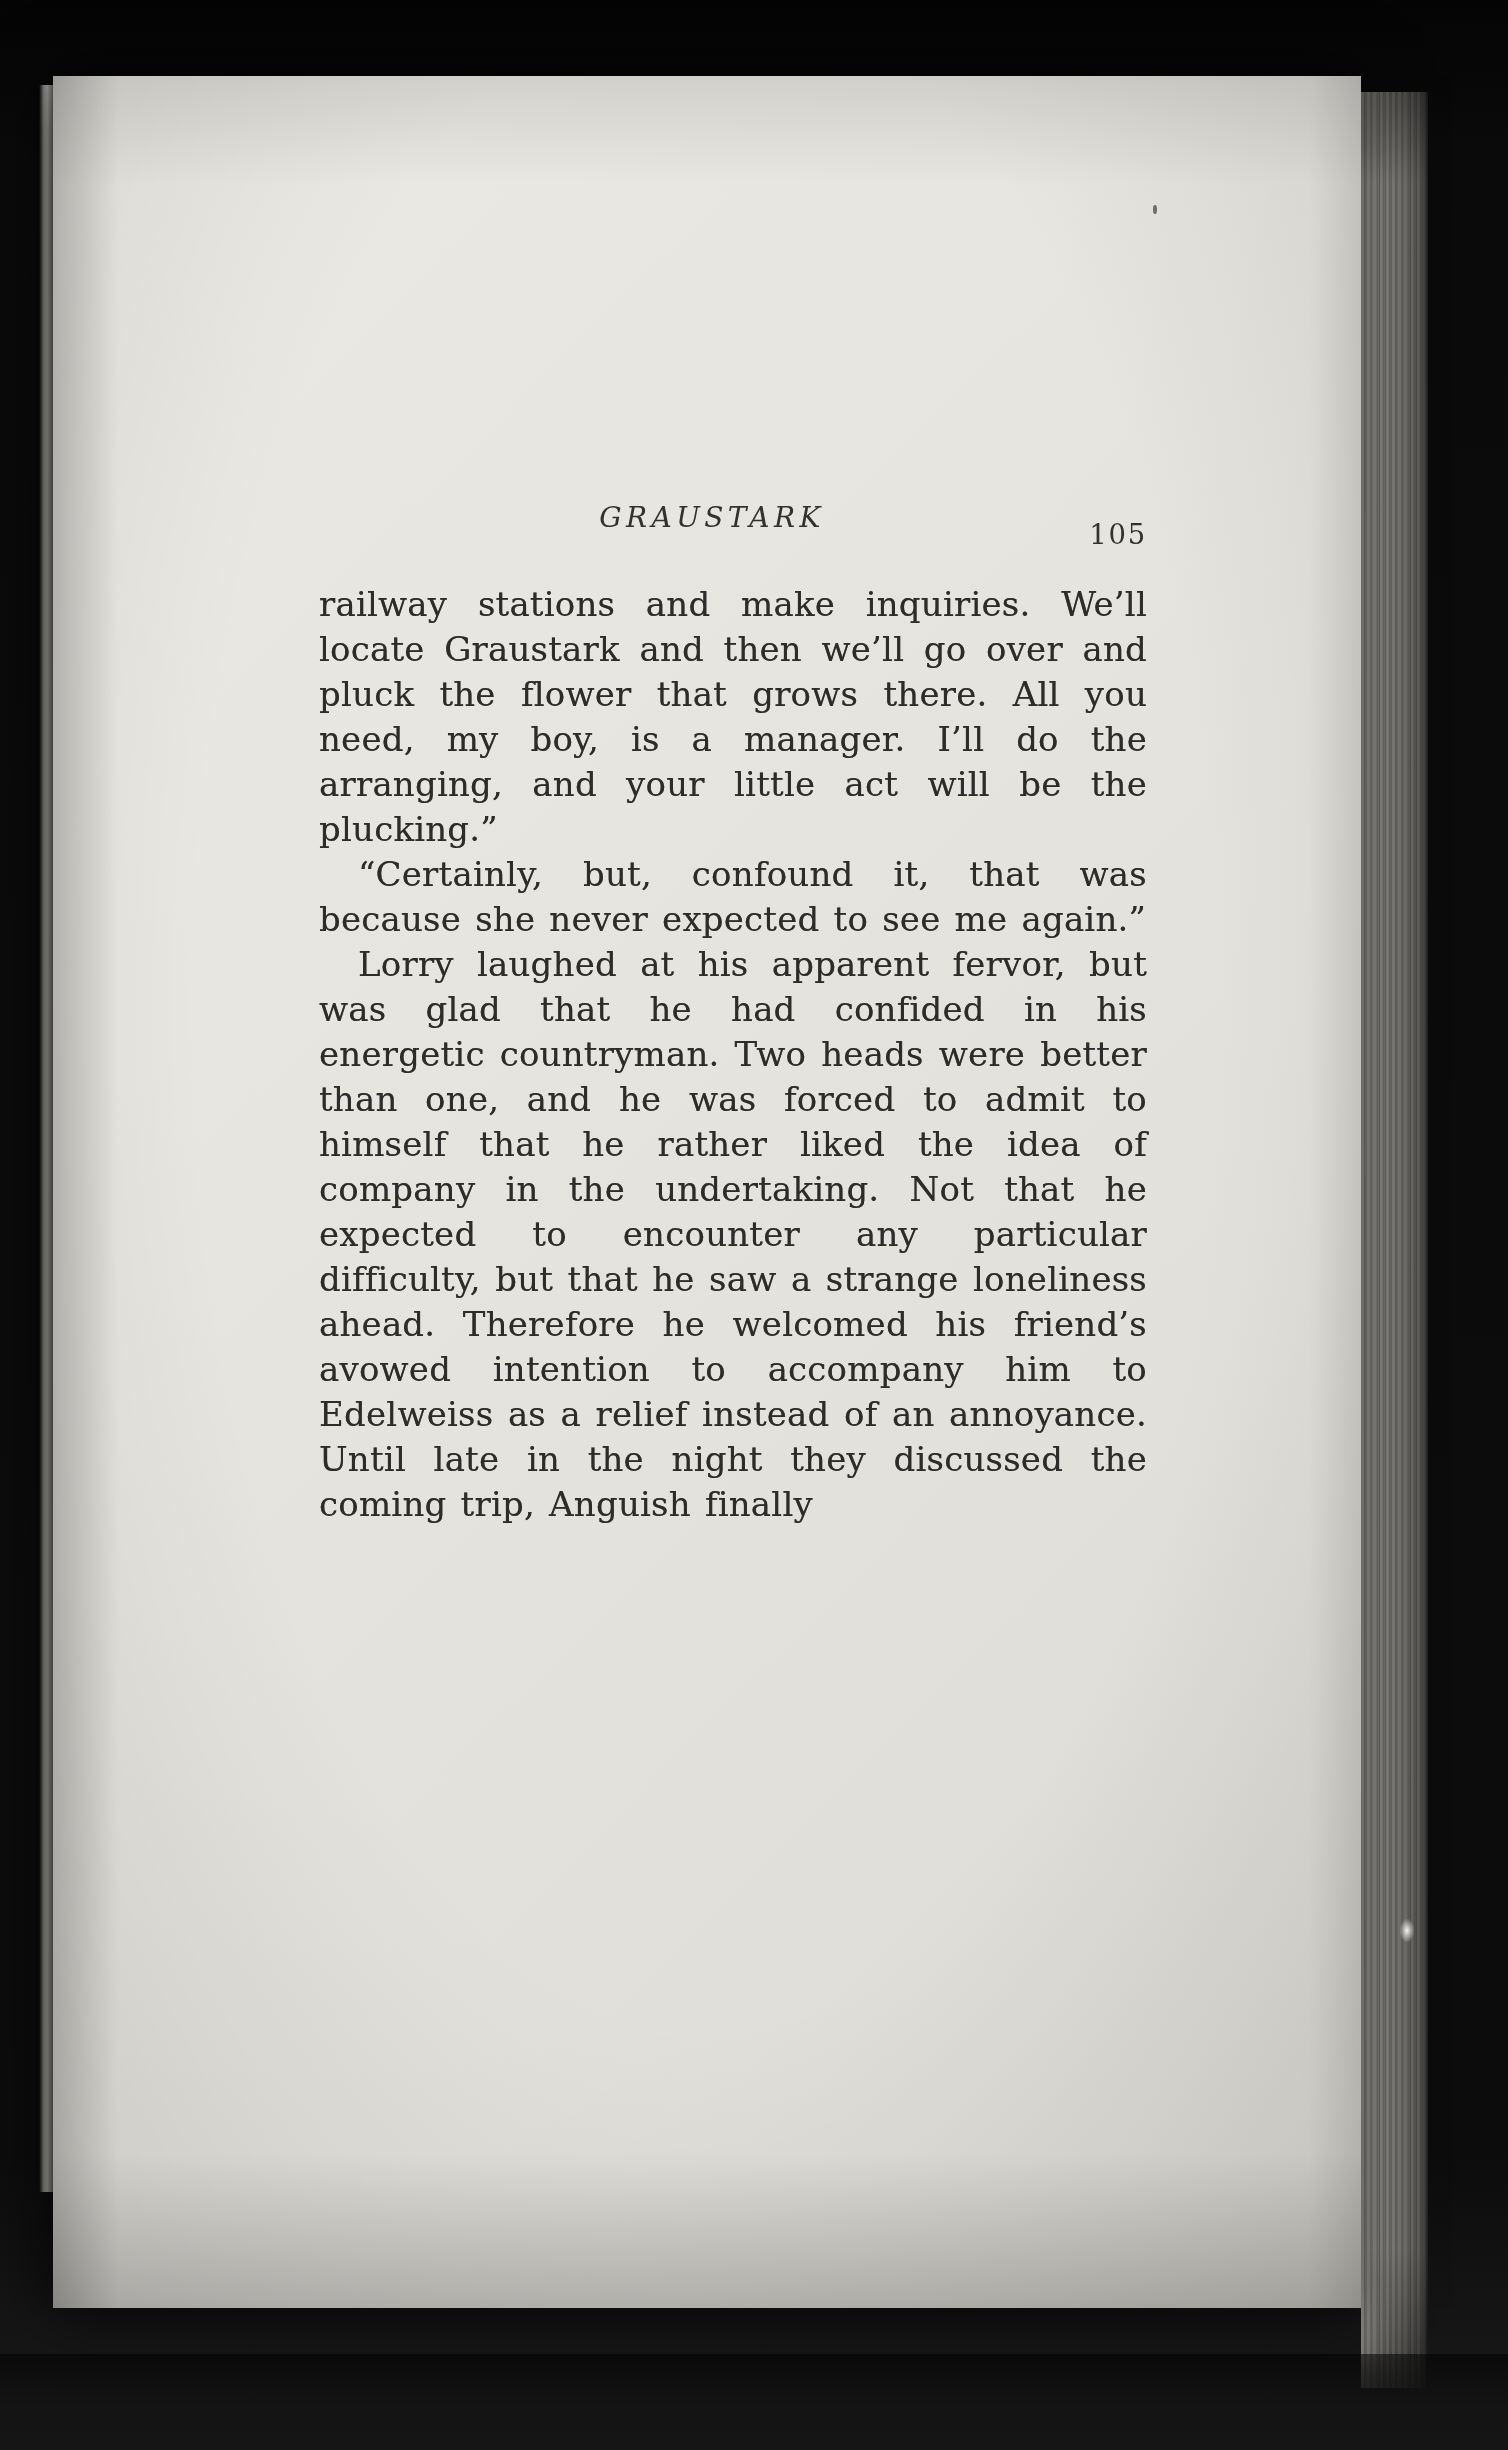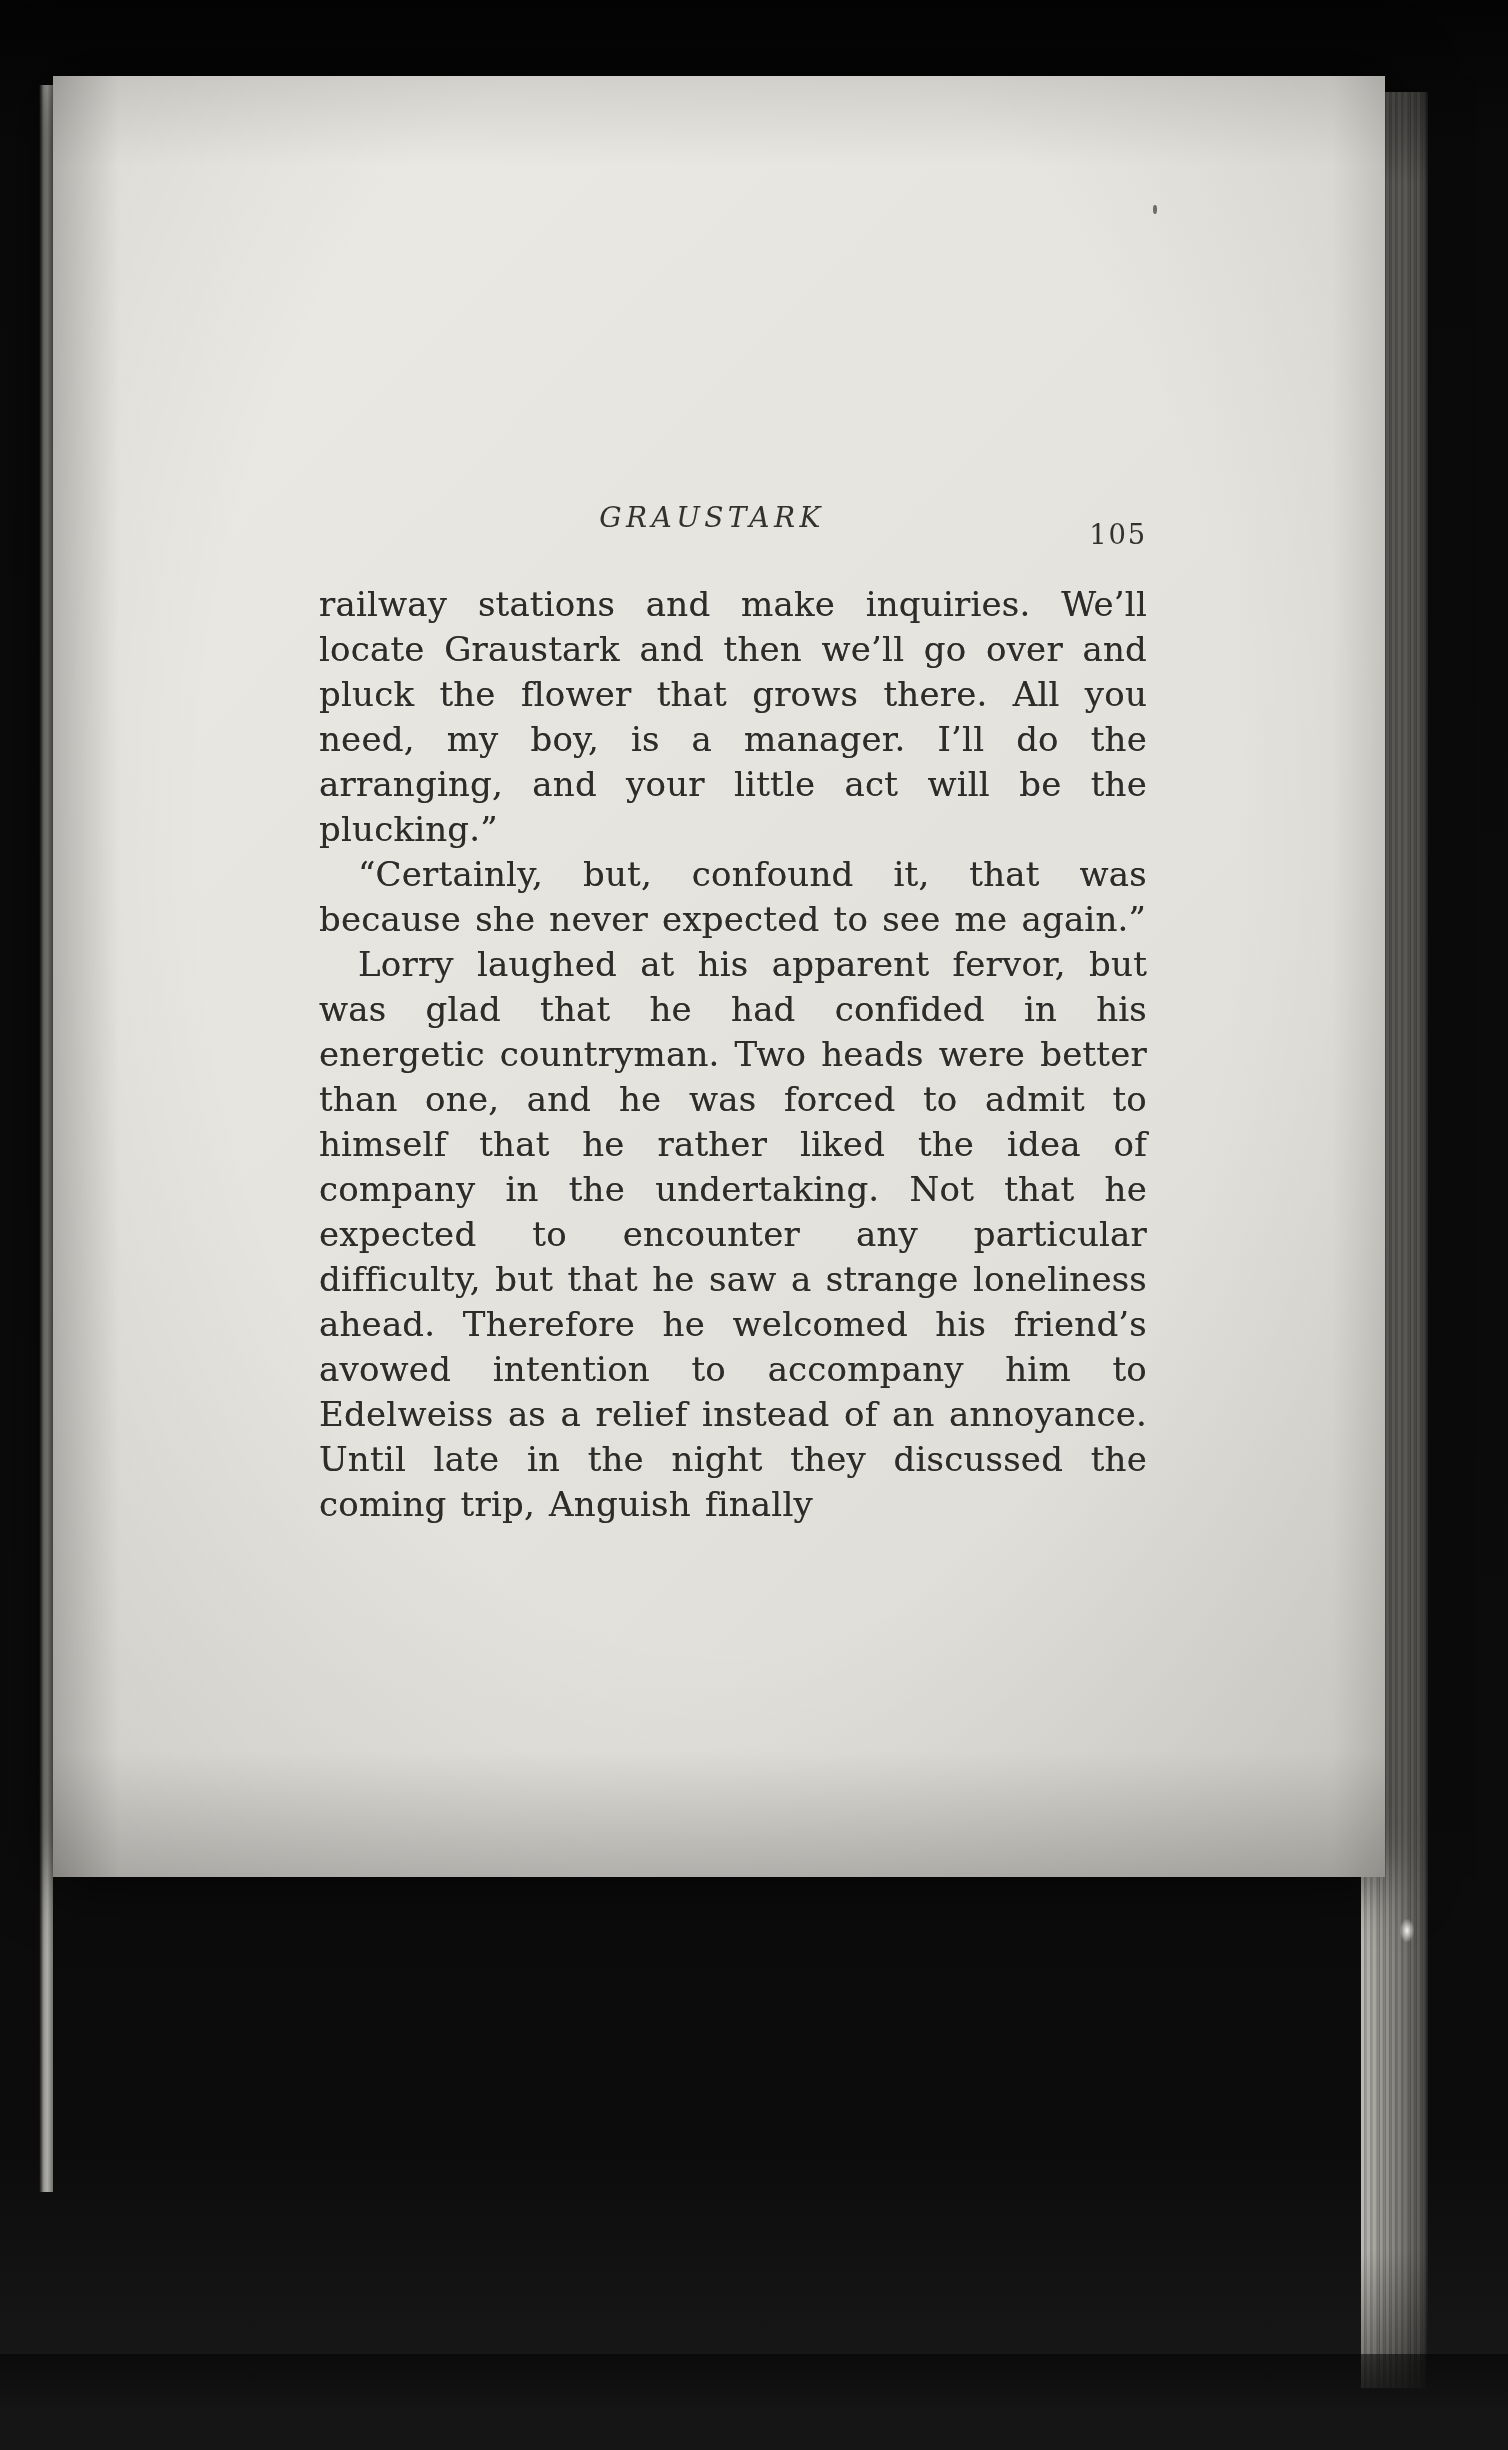--- a/index.html
+++ b/index.html
@@ -27,24 +27,23 @@
     height: 2107px;
     background: linear-gradient(90deg, rgba(0,0,0,0.85) 0%, #bdbbb5 35%, #d6d4cf 60%, #8a8882 100%);
     opacity: 0.8;
   }
   
   .page {
     position: absolute;
     left: 53px;
     top: 76px;
     width: 1308px;
-    height: 1801px;
+    height: 2232px;
     background: linear-gradient(135deg, #eceae5 0%, #e7e5e0 35%, #e2e0db 70%, #d9d7d1 100%);
     box-shadow: 0 0 62px rgba(0,0,0,0.85);
-    padding-left: 24px;
   }
   .page-shade {
     position: absolute;
     inset: 0;
     pointer-events: none;
     background:
       linear-gradient(90deg, rgba(0,0,0,0.20) 0%, rgba(0,0,0,0.0) 5%),
       linear-gradient(270deg, rgba(0,0,0,0.10) 0%, rgba(0,0,0,0.0) 4%),
       linear-gradient(0deg, rgba(0,0,0,0.18) 0%, rgba(0,0,0,0.0) 7%),
       linear-gradient(180deg, rgba(0,0,0,0.10) 0%, rgba(0,0,0,0.0) 5%),

